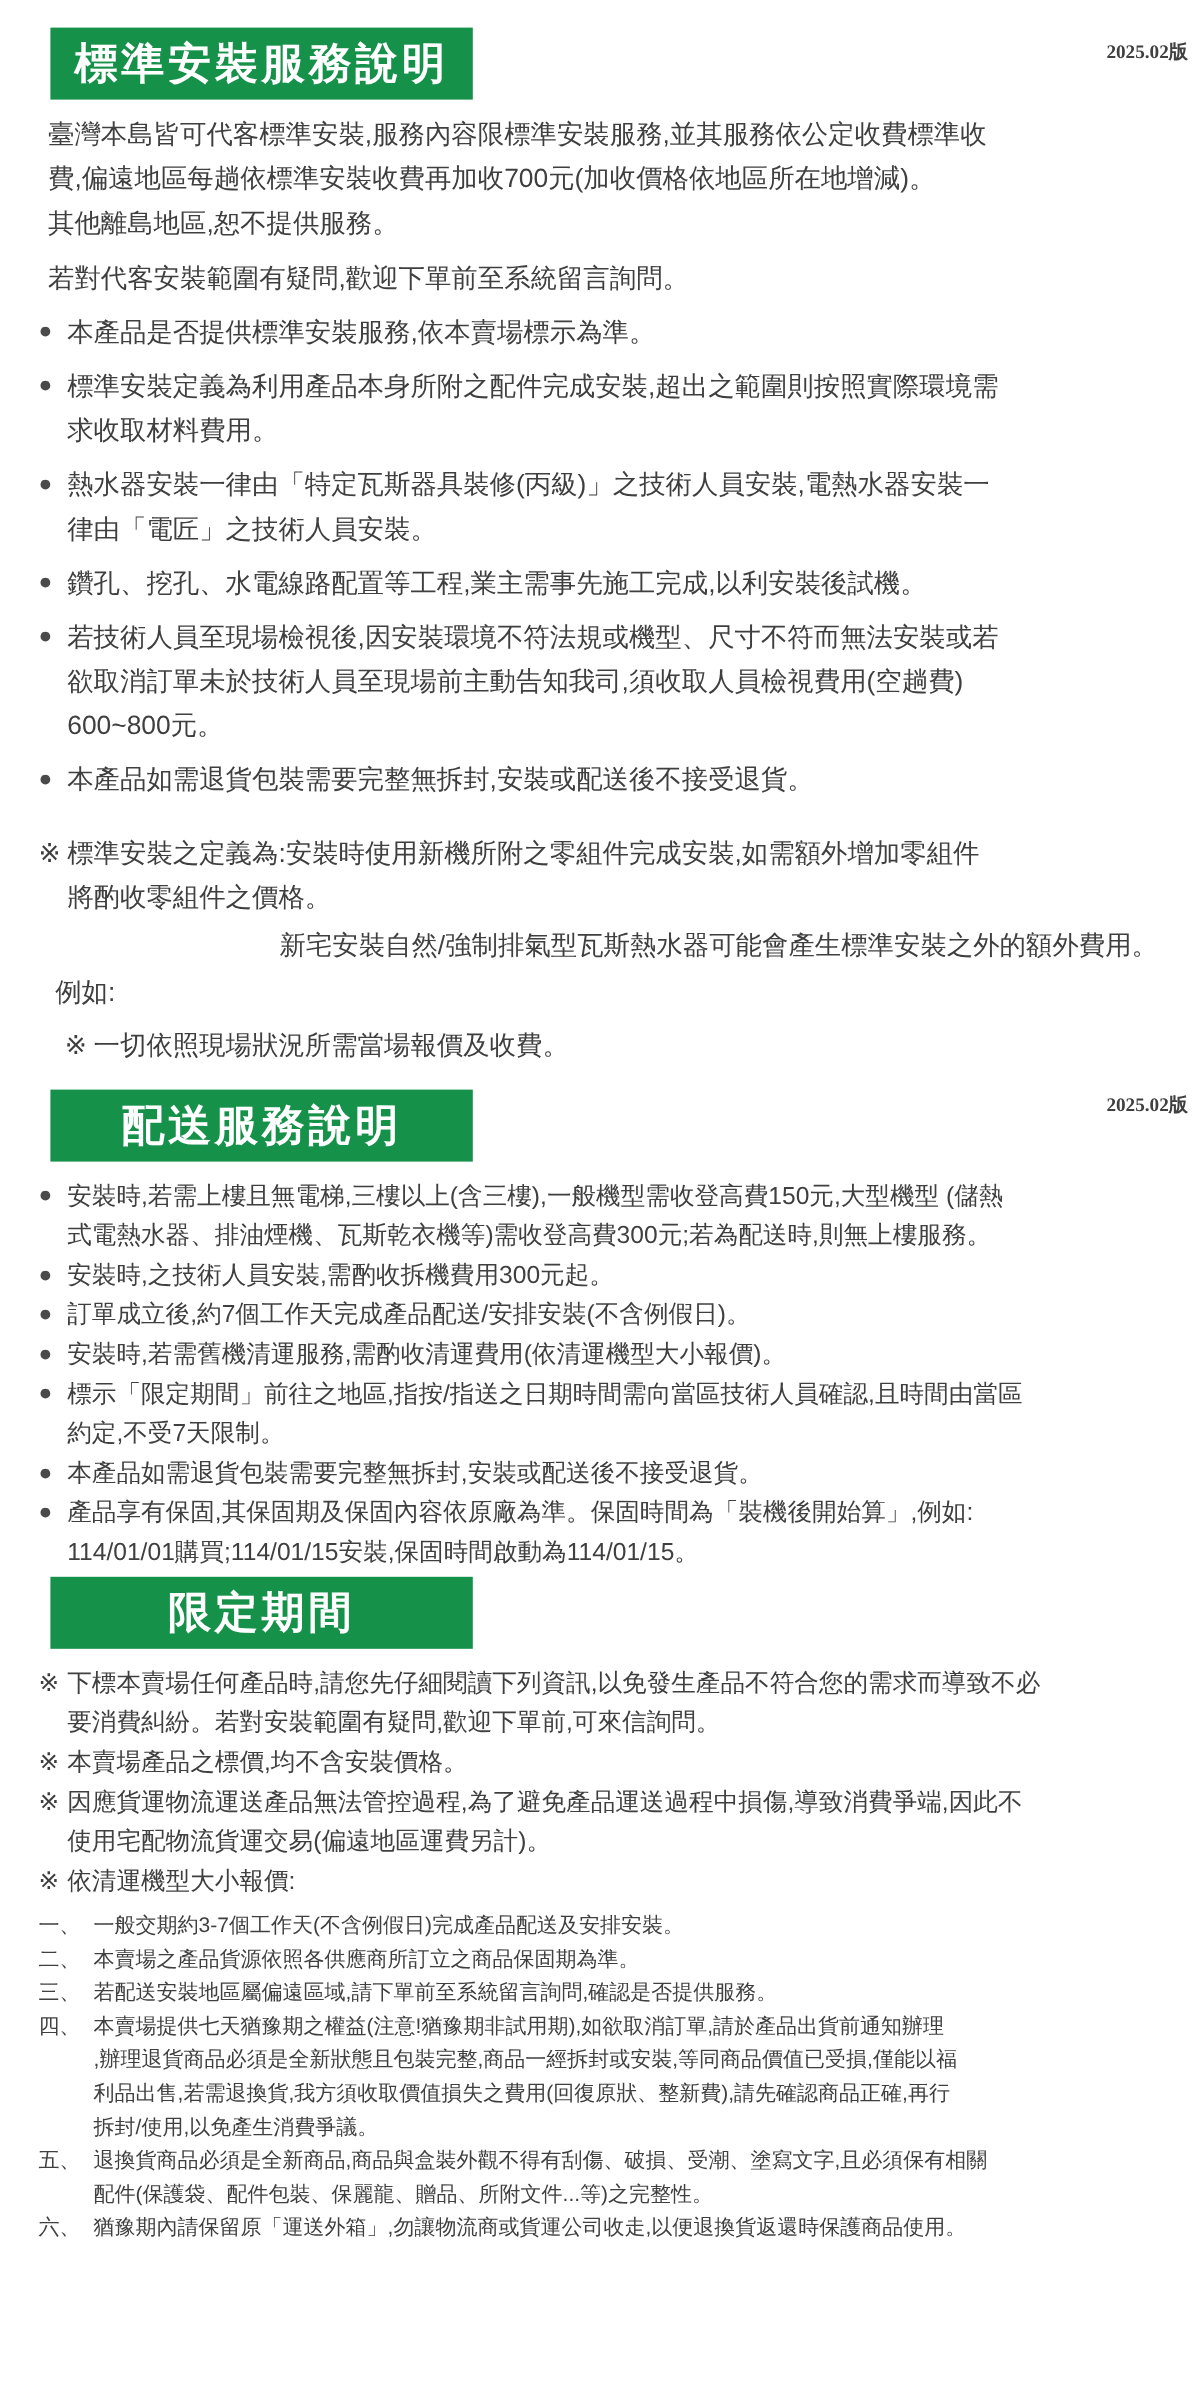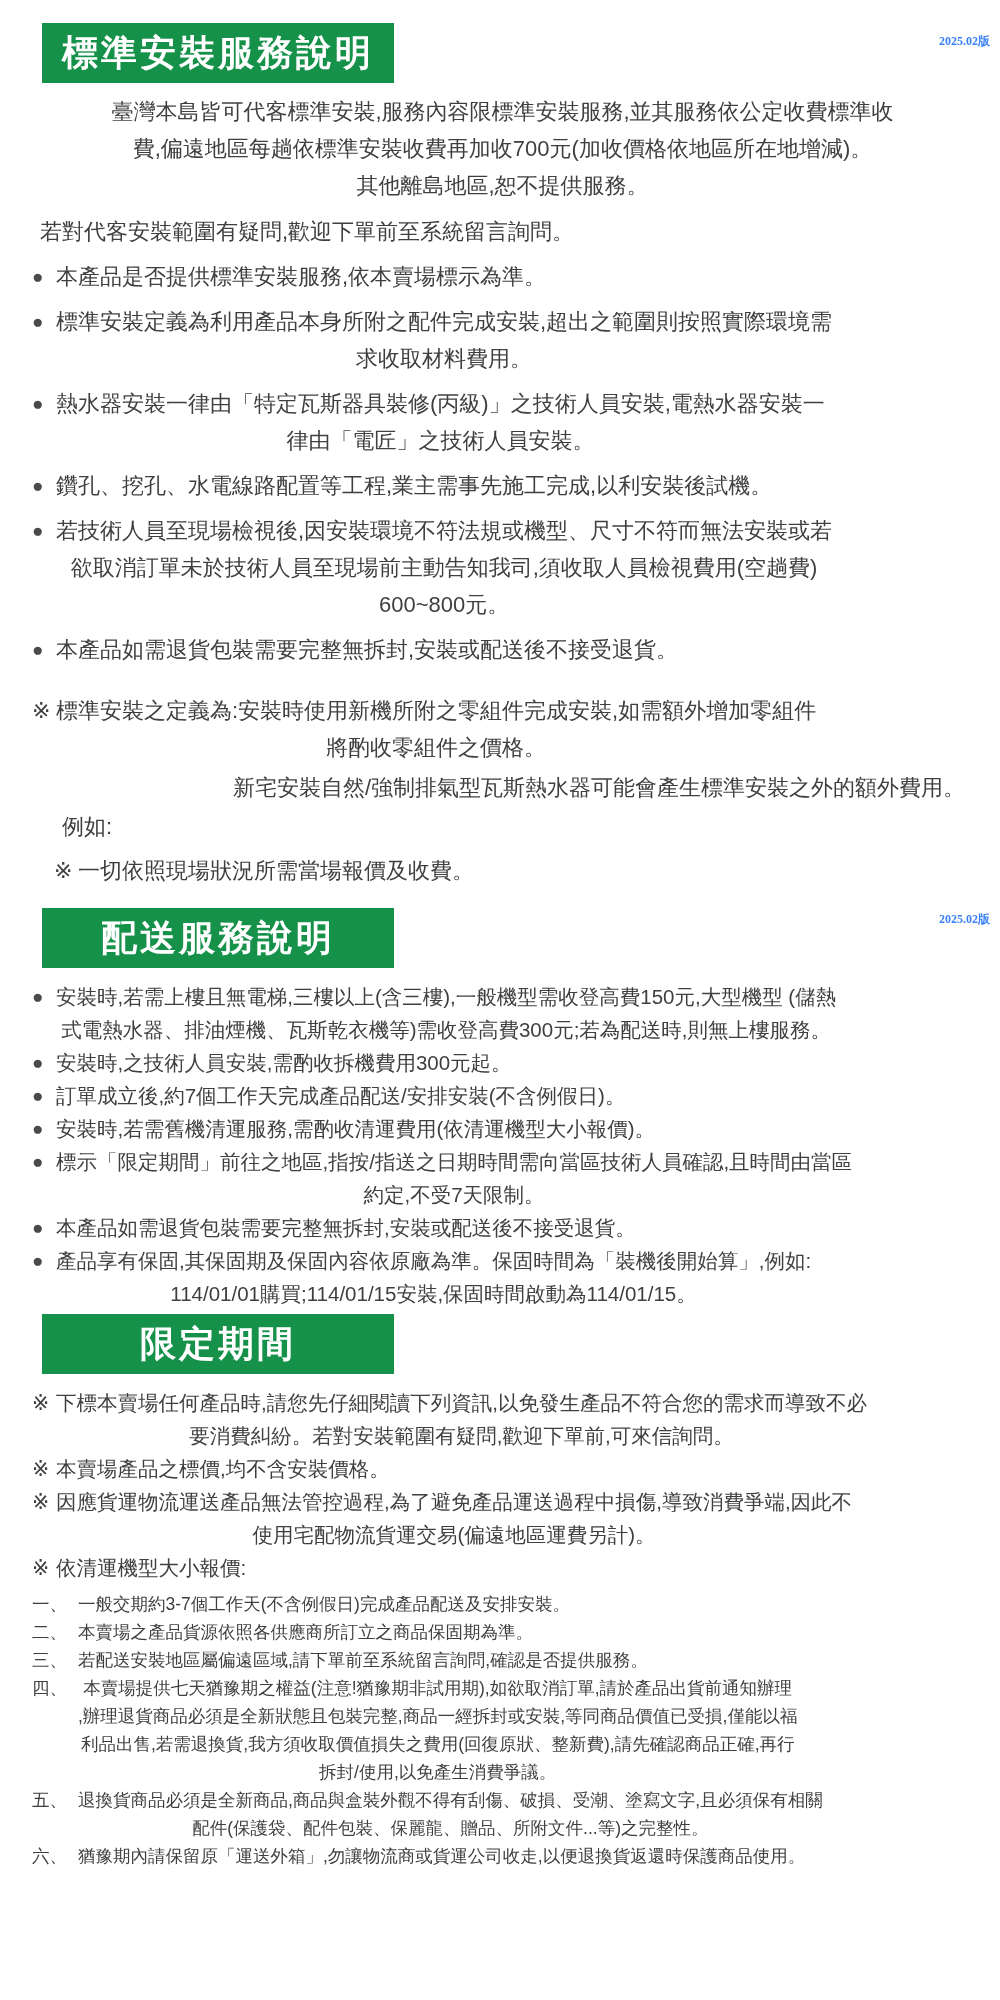--- a/index.html
+++ b/index.html
@@ -9,41 +9,41 @@
   html,body{margin:0;padding:0;background:#ffffff;}
   body{
     width:1000px;height:2000px;overflow:hidden;
     font-family:"Liberation Sans","DejaVu Sans",sans-serif;
     color:var(--ink);
   }
   .section{position:relative;padding:0 35px 0 40px;}
   .version{
     position:absolute;right:10px;
     font-family:"Liberation Serif","DejaVu Serif",serif;
-    font-weight:bold;font-size:12px;color:#3b82f6;
+    font-weight:bold;font-size:16px;color:#404040;
   }
   .header-box{
     width:352px;height:60px;background:var(--green);
     display:flex;align-items:center;justify-content:center;
     margin-left:2px;
   }
   .header-title{color:#ffffff;font-size:36px;font-weight:bold;letter-spacing:3px;}
 
-  .pre{white-space:pre-line;text-align:center;}
+  .pre{white-space:pre-line;}
   
   .s1-body{font-size:22px;line-height:37px;}
   .s1-intro{margin-top:10px;}
   .s1-inquiry{margin-top:9px;}
   .flex-item{display:flex;align-items:flex-start;}
   .s1-bullet{margin-top:8px;margin-left:-8px;}
   .bullet-marker{flex:0 0 24px;font-size:19px;line-height:inherit;color:#4a4a4a;}
   .note-marker{flex:0 0 24px;}
   .s1-note-standard{margin-top:24px;margin-left:-8px;}
   .s1-new-house{margin-top:3px;margin-left:22px;text-align:right;}
-  .s1-examples{margin-top:3px;margin-left:22px;display:flex;}
+  .s1-examples{margin-top:3px;margin-left:6px;display:flex;}
   .examples-label{flex:0 0 80px;font-size:22px;line-height:35px;}
   .examples-list{font-size:17.5px;line-height:35px;}
   .ex-row{display:flex;}
   .ex-col1{flex:0 0 235px;}
   .s1-note-onsite{margin-top:8px;margin-left:14px;}
 
   
   .sec2{padding-top:19px;}
   .sec2 .version{top:22px;}
   .s2-list{margin-top:12px;}

